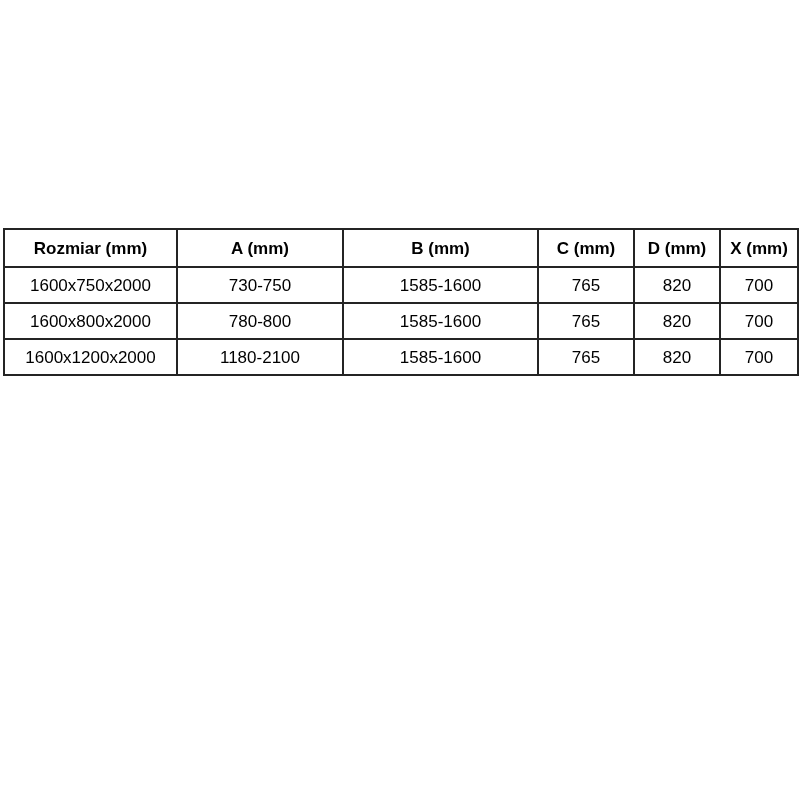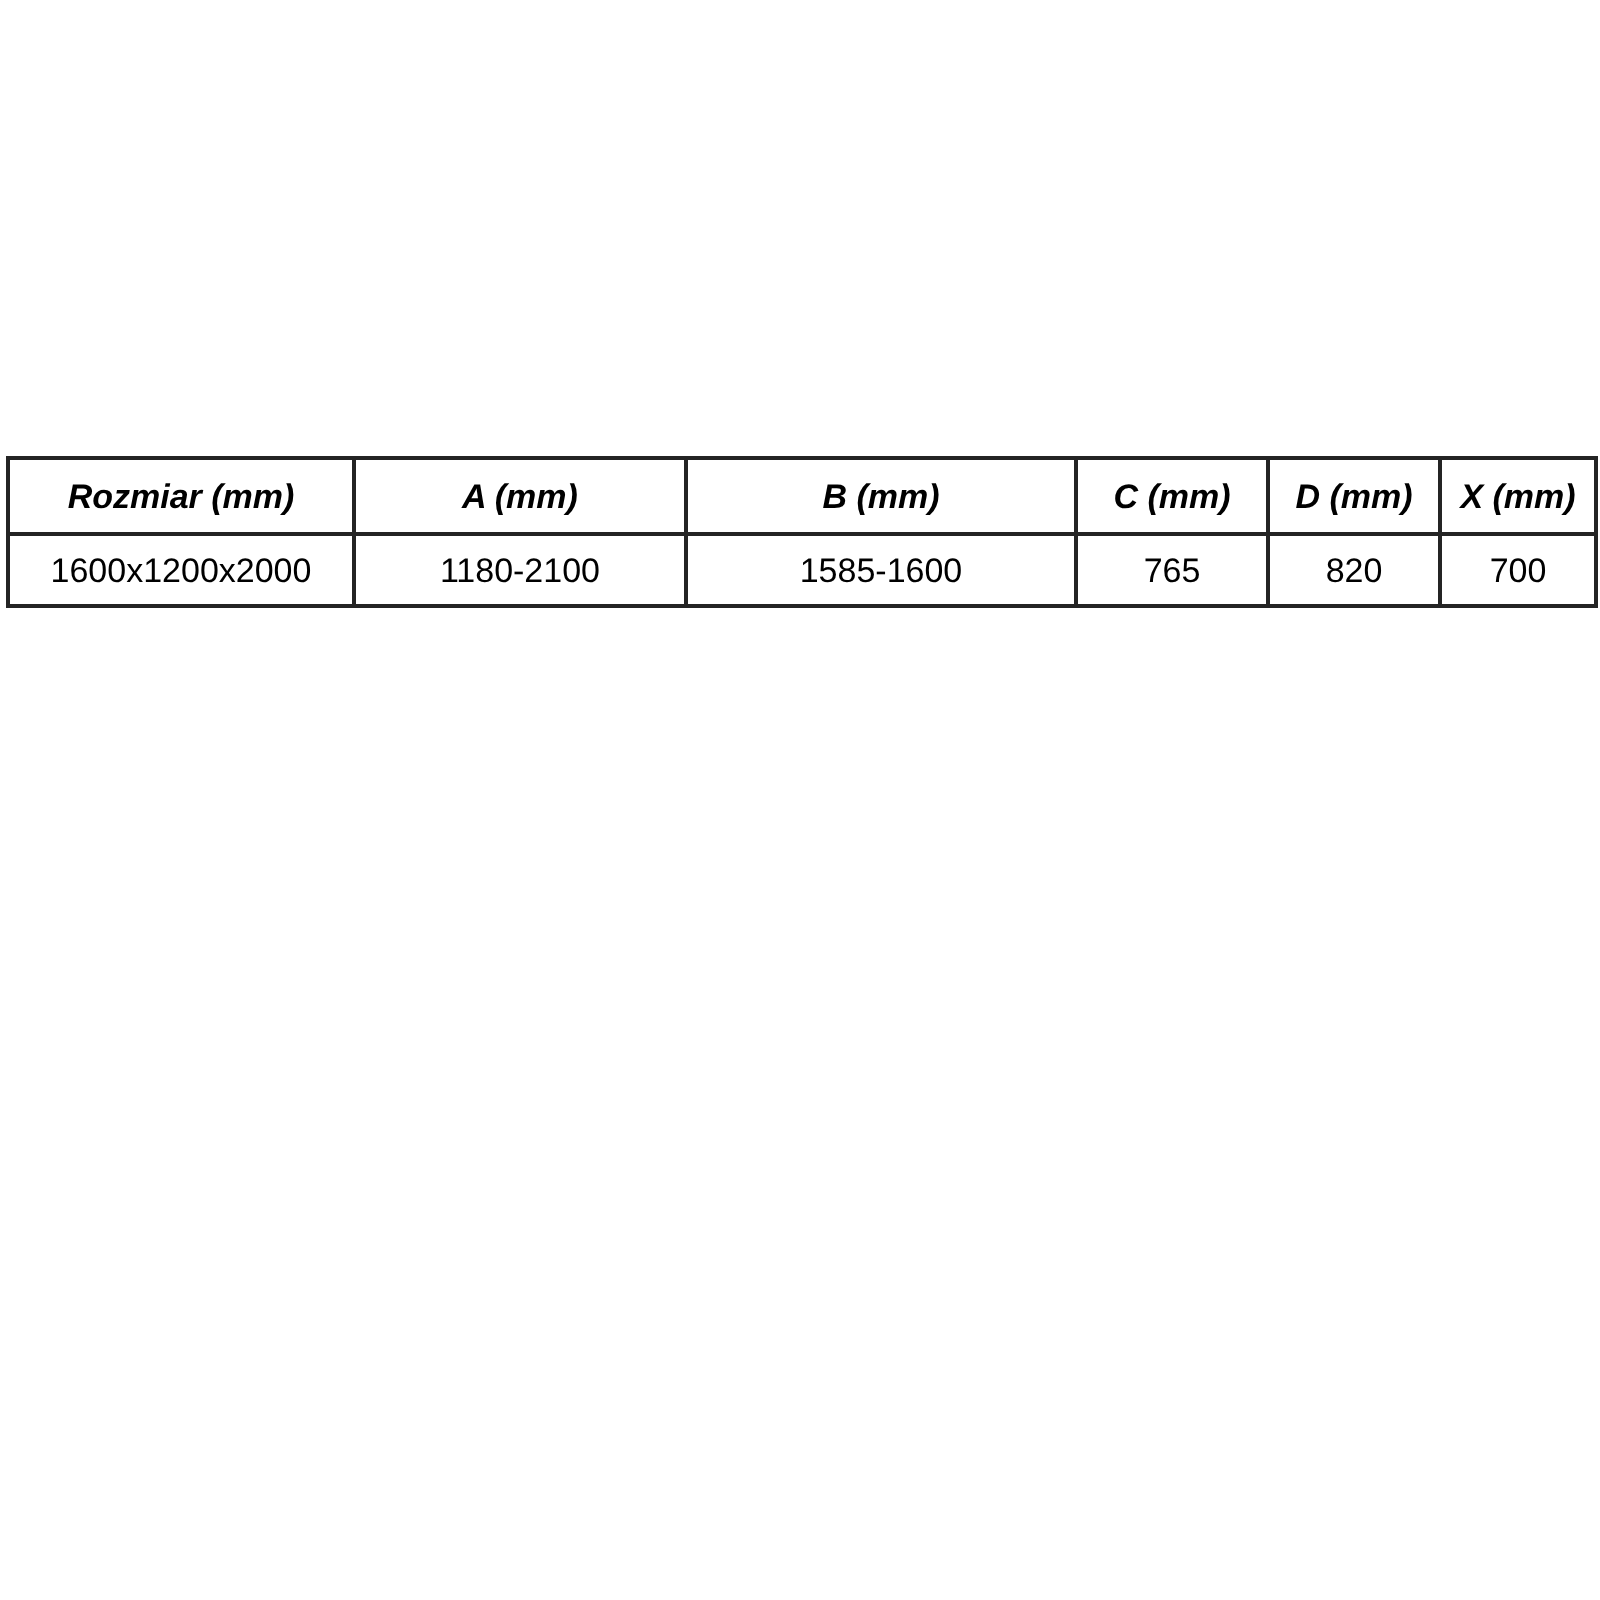--- a/index.html
+++ b/index.html
@@ -41,21 +41,20 @@
     vertical-align:middle;
     padding:0;
     font-size:17px;
     line-height:1;
     overflow:hidden;
     white-space:nowrap;
   }
   .spec-table th{
     font-weight:bold;
     height:36px;
-    font-style:italic;
   }
   .spec-table td{
     font-weight:normal;
     height:34px;
   }
 </style>
 </head>
 <body>
 
 <div class="page">
@@ -74,20 +73,36 @@
             <th>Rozmiar (mm)</th>
             <th>A (mm)</th>
             <th>B (mm)</th>
             <th>C (mm)</th>
             <th>D (mm)</th>
             <th>X (mm)</th>
           </tr>
       </thead>
       <tbody>
           <tr>
+            <td>1600x750x2000</td>
+            <td>730-750</td>
+            <td>1585-1600</td>
+            <td>765</td>
+            <td>820</td>
+            <td>700</td>
+          </tr>
+          <tr>
+            <td>1600x800x2000</td>
+            <td>780-800</td>
+            <td>1585-1600</td>
+            <td>765</td>
+            <td>820</td>
+            <td>700</td>
+          </tr>
+          <tr>
             <td>1600x1200x2000</td>
             <td>1180-2100</td>
             <td>1585-1600</td>
             <td>765</td>
             <td>820</td>
             <td>700</td>
           </tr>
         </tbody>
     </table>
   </div>

